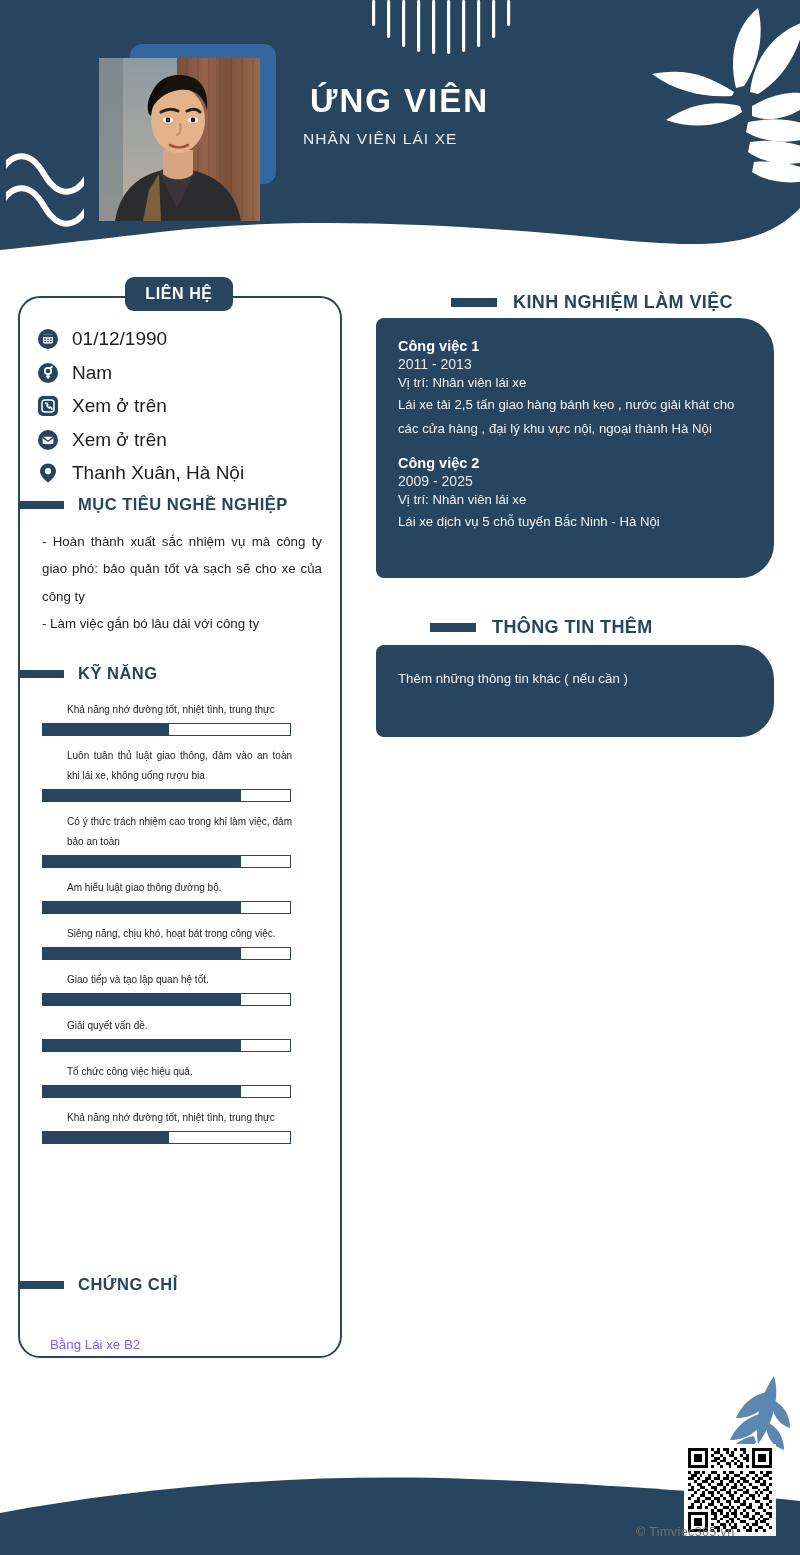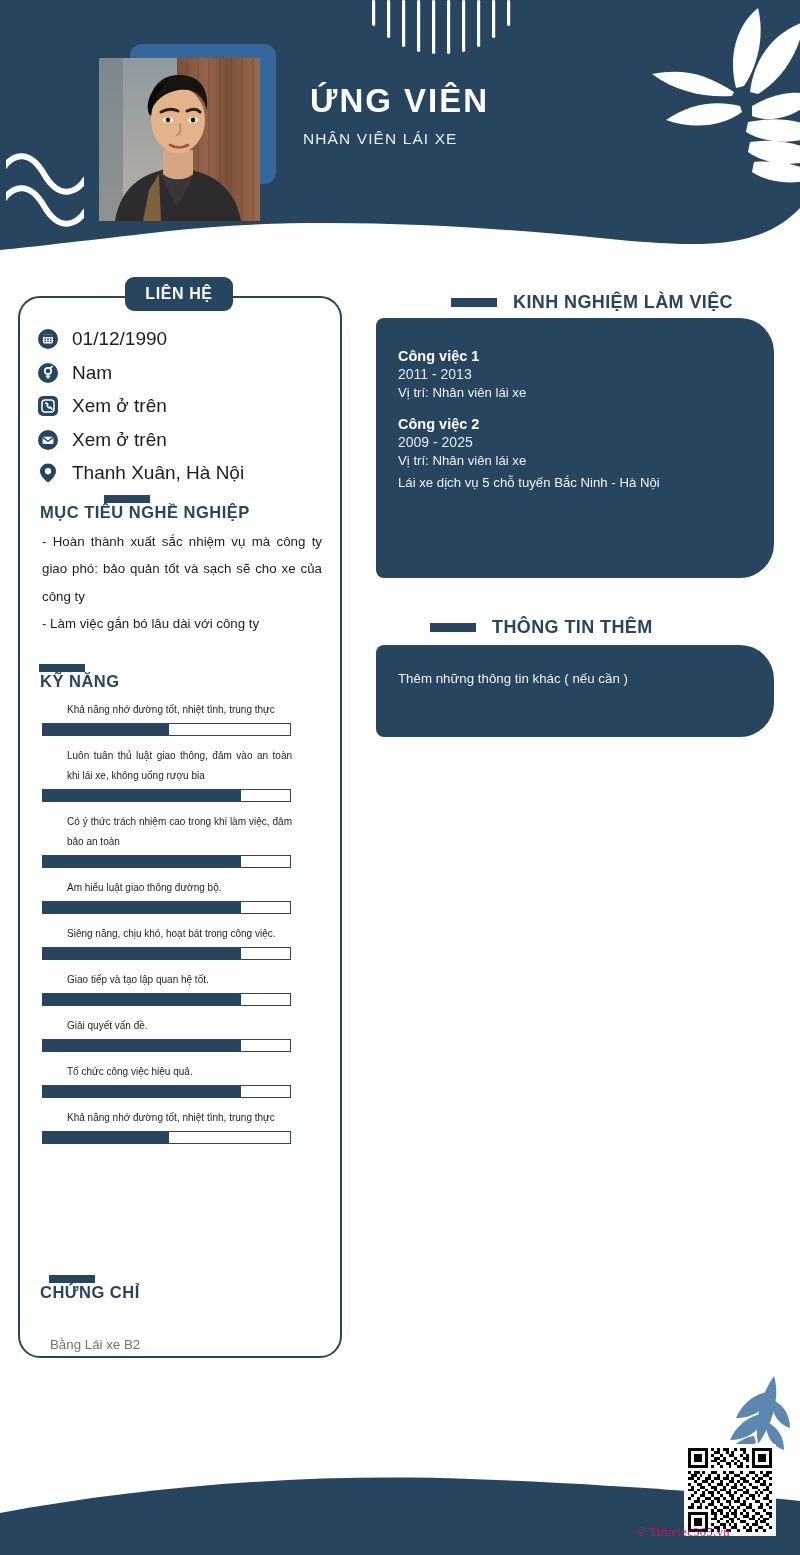--- a/index.html
+++ b/index.html
@@ -52,21 +52,21 @@
     z-index:3;
     text-align:center;
   }
 
   .contact-list { position:absolute; left:38px; top:324px; width:280px; }
   .contact-row { display:flex; align-items:center; height:30px; margin-bottom:3.5px; }
   .contact-row .ico { width:20px; height:20px; flex:0 0 20px; margin-right:14px; }
   .contact-row .txt { font-size:19px; color:#1d1d1d; }
 
   
-  .sec-head { position:absolute; display:flex; align-items:center;flex-direction:column; }
+  .sec-head { position:absolute; display:flex; align-items:center; }
   .sec-head .dash { width:46px; height:8px; background:#27455e; margin-right:14px; margin-left:-22px; }
   .sec-head .label { font-size:16.5px; font-weight:bold; color:#27455e; letter-spacing:0.5px; }
 
   .obj-head { left:40px; top:495px; }
   .obj-body {
     position:absolute; left:42px; top:528px; width:280px;
     font-size:13.3px; color:#1d1d1d; line-height:2.05; text-align:justify;
   }
   .obj-body .nojust { text-align:left; display:block; }
 
@@ -78,32 +78,32 @@
     text-align:justify; margin-bottom:3px;margin-left:25px;
   }
   .skill .s-name.single { text-align:left; }
   .skill .s-bar {
     position:relative; width:249px; height:13px;
     border:1.5px solid #27455e; background:#fff;
   }
   .skill .s-fill { position:absolute; left:0; top:0; height:100%; background:#27455e; }
 
   .cert-head { left:40px; top:1275px; }
-  .cert-body { position:absolute; left:50px; top:1337px; font-size:13.3px; color:#737373; }
+  .cert-body { position:absolute; left:50px; top:1337px; font-size:13.3px; color:#8b5cf6; }
 
   
   .r-head { position:absolute; display:flex; align-items:center; }
   .r-head .dash { width:46px; height:9px; background:#27455e; margin-right:16px; }
   .r-head .label { font-size:18px; font-weight:bold; color:#27455e; letter-spacing:0.4px; }
 
   .exp-head { left:451px; top:292px; }
   .exp-card {
     position:absolute; left:376px; top:318px; width:398px; height:260px;
     background:#27455e; border-radius:8px 34px 34px 8px;
-    padding:30px 22px 0 22px; color:#fff;
+    padding:20px 22px 0 22px; color:#fff;
   }
   .job-title { font-size:14.5px; font-weight:bold; margin-bottom:2px; }
   .job-date { font-size:14px; color:#e4e9ee; margin-bottom:3px; }
   .job-role { font-size:13.2px; color:#eef2f6; margin-bottom:3px; }
   .job-desc { font-size:13.2px; color:#eef2f6; line-height:1.85; }
   .job-gap { height:13px; }
 
   .extra-head { left:430px; top:617px; }
   .extra-card {
     position:absolute; left:376px; top:645px; width:398px; height:92px;
@@ -112,22 +112,22 @@
   }
   .extra-text { font-size:13.3px; color:#eef2f6; }
 
   
   .footer-wave { position:absolute; left:0; bottom:0; width:800px; height:118px; }
   .footer-leaf { position:absolute; left:700px; top:1370px; width:90px; height:120px; }
   .qr { position:absolute; left:684px; top:1444px; width:92px; height:92px; background:#fff; padding:4px; }
   .qr svg { display:block; }
   .credit {
     position:absolute; left:636px; top:1525px; width:150px;
-    font-family:Liberation Serif, serif; font-size:12.5px;
-    color:#be185d; letter-spacing:0.4px;
+    font-family:Liberation Sans, sans-serif; font-size:12.5px;
+    color:#737373; letter-spacing:0.4px;
   }
 </style>
 </head>
 <body>
 
 <div class="page">
 
   <div class="header-wrap">
 
     <svg class="header-svg" width="800" height="270" viewBox="0 0 800 270">
@@ -380,20 +380,21 @@
   <div class="r-head exp-head">
     <span class="dash"></span>
     <span class="label">KINH NGHIỆM LÀM VIỆC</span>
   </div>
 
   <div class="exp-card">
     <div>
       <div class="job-title">Công việc 1</div>
       <div class="job-date">2011 - 2013</div>
       <div class="job-role">Vị trí: Nhân viên lái xe</div>
+      <div class="job-desc">Lái xe tải 2,5 tấn giao hàng bánh kẹo , nước giải khát cho các cửa hàng , đại lý khu vực nội, ngoại thành Hà Nội</div>
     </div>
     <div class="job-gap"></div>
     <div>
       <div class="job-title">Công việc 2</div>
       <div class="job-date">2009 - 2025</div>
       <div class="job-role">Vị trí: Nhân viên lái xe</div>
       <div class="job-desc">Lái xe  dịch vụ 5 chỗ tuyến Bắc Ninh - Hà Nội</div>
     </div>
   </div>
 

